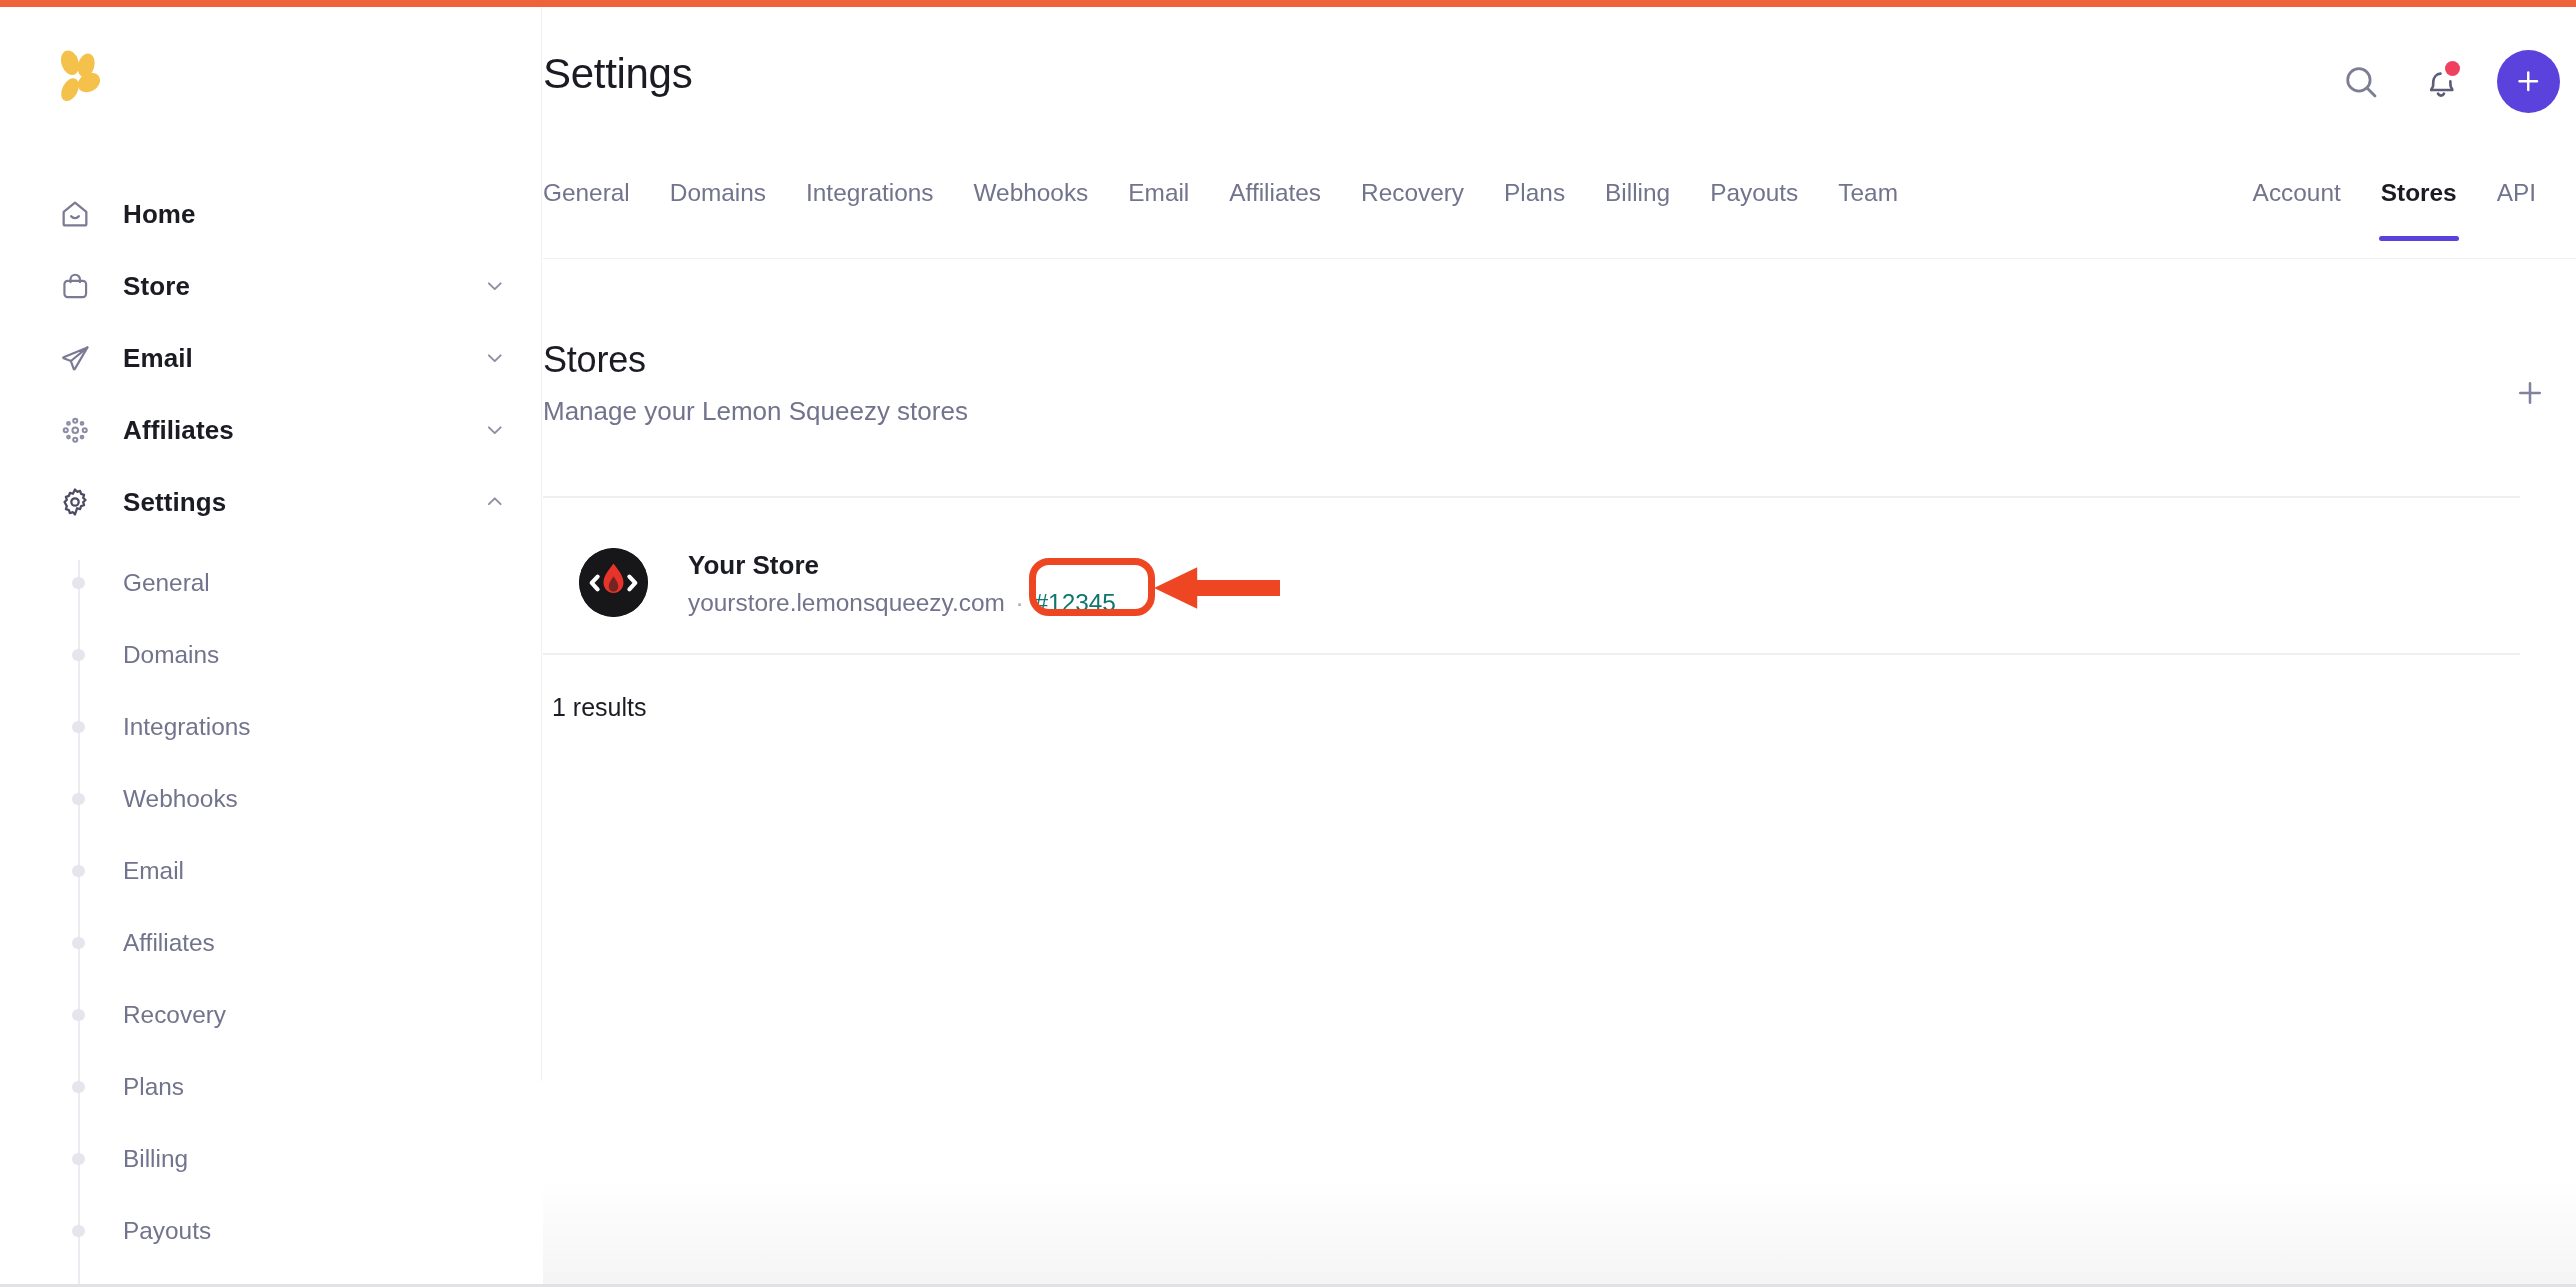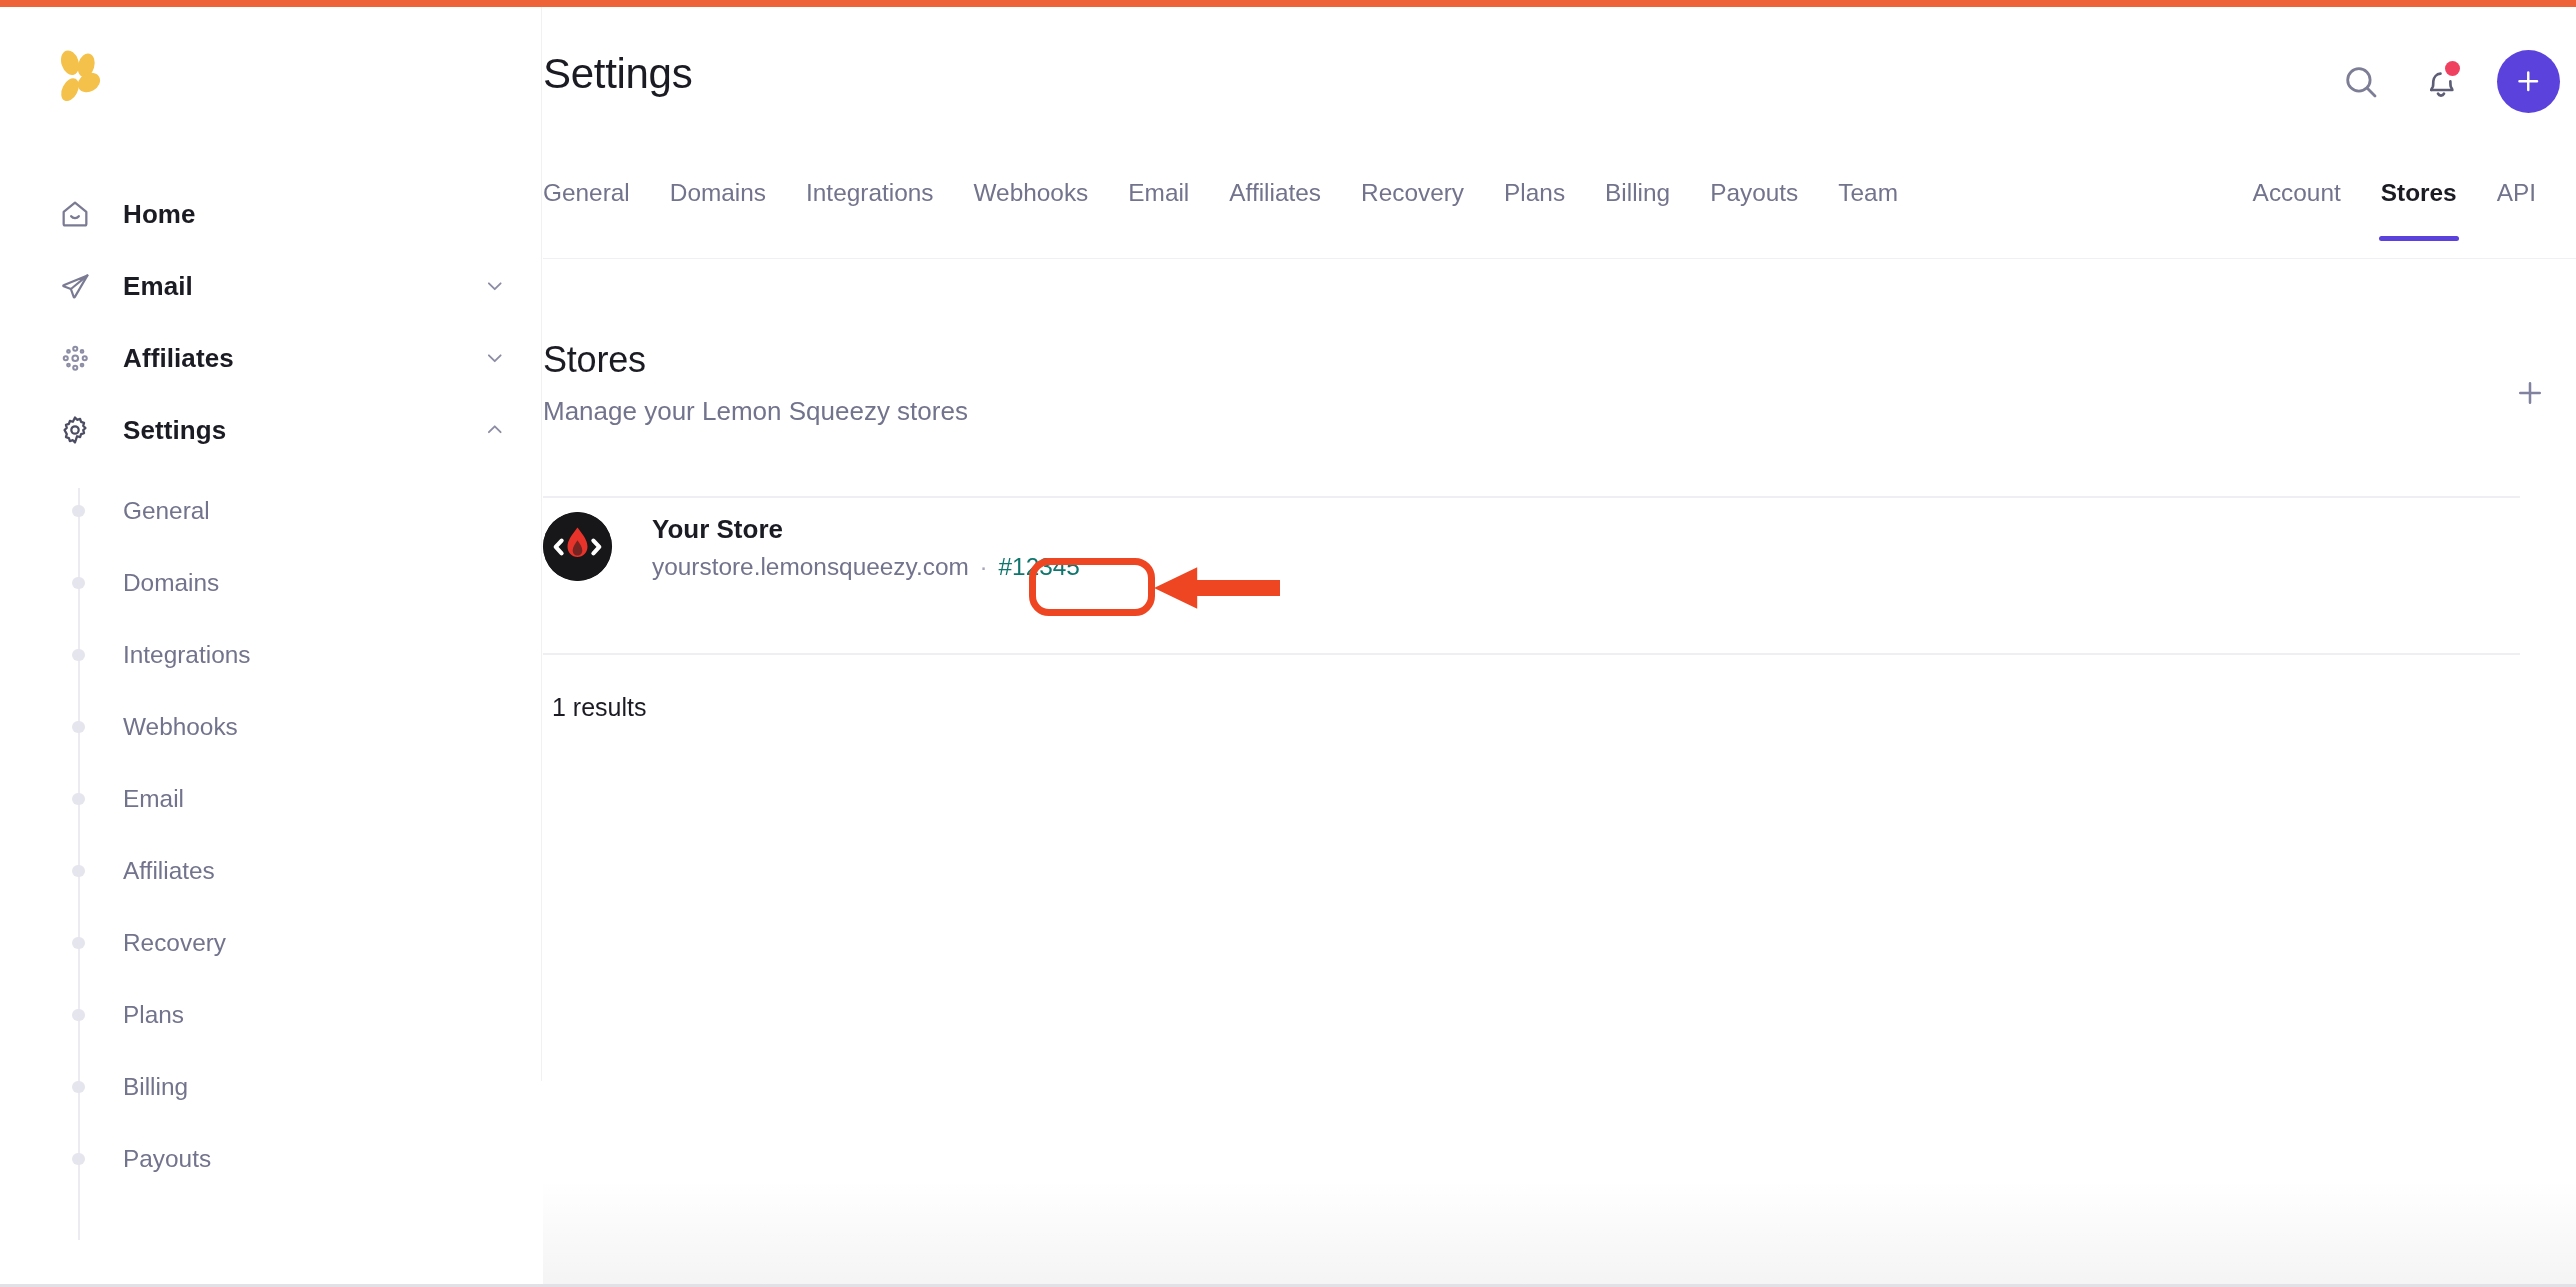--- a/index.html
+++ b/index.html
@@ -283,20 +283,22 @@
     background: #efeff3;
   }
 
   .store-row {
     position: absolute;
     top: 505px;
     left: 0;
     width: 1977px;
     height: 141px;
     display: flex;
+    align-items: center;
+    padding-left: 36px;
   }
   .store-avatar {
     width: 69px;
     height: 69px;
     border-radius: 50%;
     background: #17171a;
     display: flex;
     align-items: center;
     justify-content: center;
     flex: 0 0 auto;
@@ -424,20 +426,34 @@
       <div class="nav-item">
         <span class="nav-icon">
           <svg viewBox="0 0 24 24" width="34" height="34" fill="none" stroke="#7a7b93" stroke-width="1.6" stroke-linecap="round" stroke-linejoin="round">
             <path d="M4 10.5 12 4l8 6.5V19a1 1 0 0 1-1 1H5a1 1 0 0 1-1-1z"></path>
             <path d="M9.3 13.6a3.4 3.4 0 0 0 5.4 0"></path>
           </svg>
         </span>
         <span class="nav-label">Home</span>
       </div>
 
+      <div class="nav-item">
+        <span class="nav-icon">
+          <svg viewBox="0 0 24 24" width="32.5" height="32.5" fill="none" stroke="#7a7b93" stroke-width="1.6" stroke-linecap="round" stroke-linejoin="round">
+            <rect x="4" y="8" width="16" height="12" rx="2.4"></rect>
+            <path d="M8.5 9V7a3.5 3.5 0 0 1 7 0v2"></path>
+          </svg>
+        </span>
+        <span class="nav-label">Store</span>
+        <span class="nav-chevron">
+          <svg viewBox="0 0 24 24" width="23.5" height="23.5" fill="none" stroke="#8c8da5" stroke-width="1.9" stroke-linecap="round" stroke-linejoin="round">
+              <path d="M6 9.5 12 15.5 18 9.5"></path>
+            </svg>
+        </span>
+      </div>
 
       <div class="nav-item">
         <span class="nav-icon">
           <svg viewBox="0 0 24 24" width="32.5" height="32.5" fill="none" stroke="#7a7b93" stroke-width="1.6" stroke-linecap="round" stroke-linejoin="round">
             <path d="M21 4 3.4 11.2a.4.4 0 0 0 0 .75l5.4 2.1 11.8-9.7z"></path>
             <path d="M8.8 14.05 10.9 20a.4.4 0 0 0 .74.05L21 4"></path>
           </svg>
         </span>
         <span class="nav-label">Email</span>
         <span class="nav-chevron">

